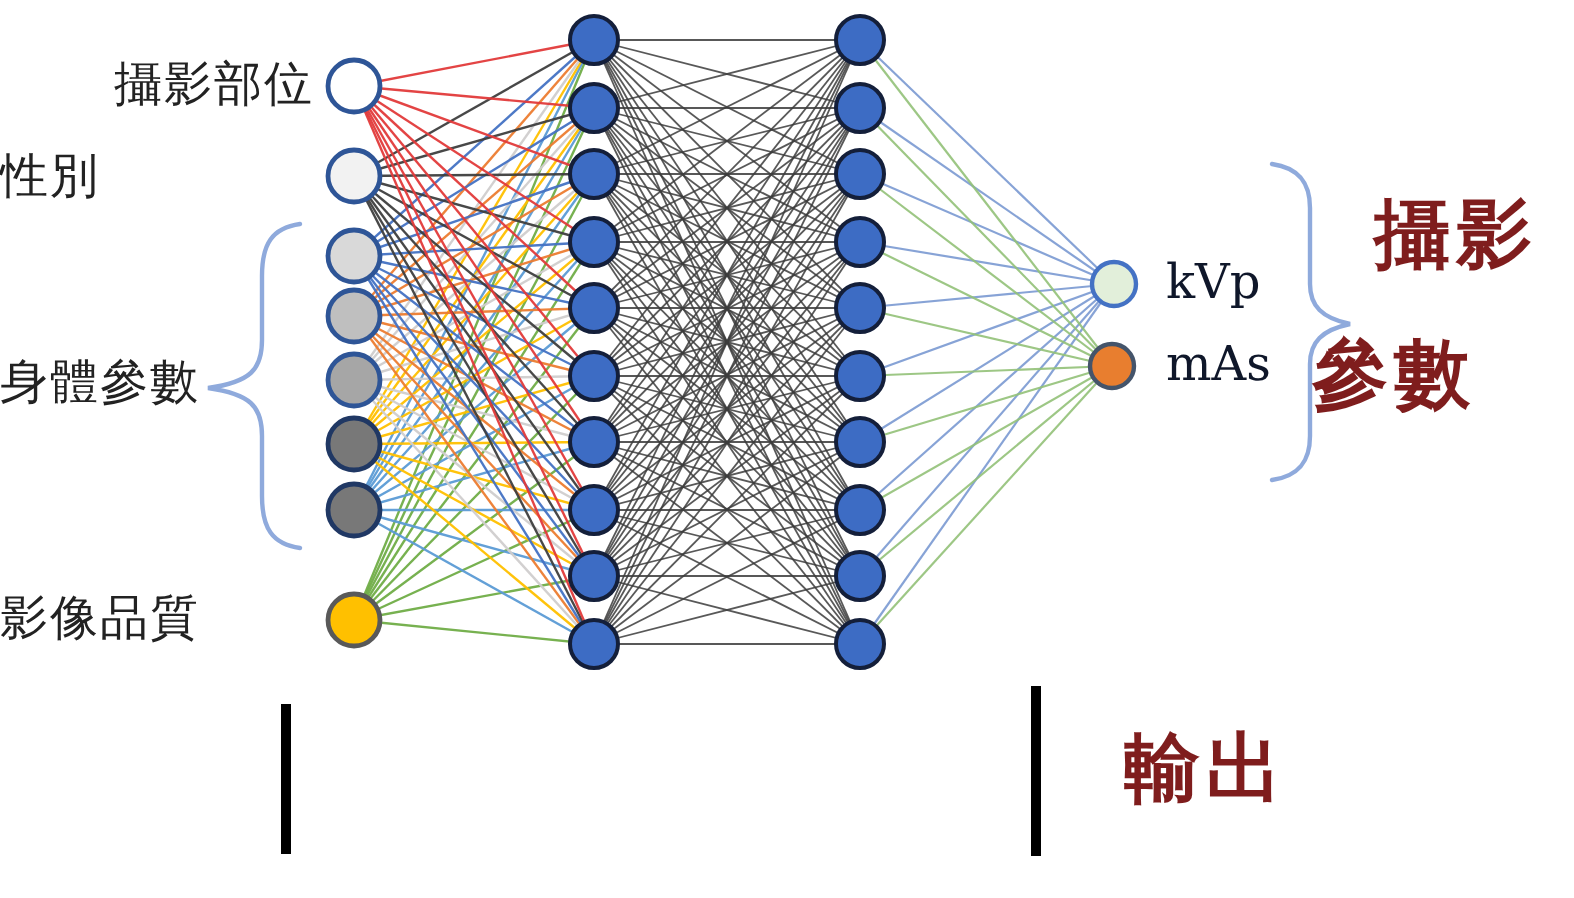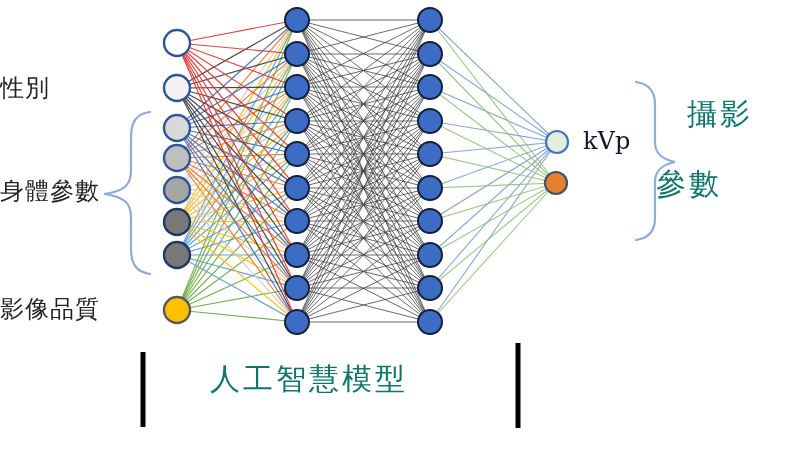--- a/index.html
+++ b/index.html
@@ -18,21 +18,21 @@
     font-family:"DejaVu Serif","Liberation Serif",serif;
     font-size:24px;letter-spacing:1px;color:#222;line-height:1.2;
   }
   .lbl-photo-region{left:0;top:28px;width:157px;text-align:right;}
   .lbl-gender{left:0;top:74px;width:131px;text-align:left;}
   .lbl-body-params{left:0;top:177px;width:100px;text-align:center;}
   .lbl-image-quality{left:0;top:295px;width:149px;}
   .serif-out{font-family:"DejaVu Serif","Liberation Serif",serif;font-size:24px;color:#0f172a;line-height:1.2;}
   .lbl-kvp{left:583px;top:127px;}
   .lbl-mas{left:583px;top:168px;}
-  .big{font-weight:normal;font-size:30px;line-height:1;letter-spacing:3px;color:#0f766e;}
+  .big{font-weight:bold;font-size:38px;line-height:1;letter-spacing:3px;color:#7f1d1d;}
   .lbl-group1{left:687px;top:99px;}
   .lbl-group2{left:656px;top:169px;text-align:center;}
   .lbl-sec-input{left:16px;top:364px;}
   .lbl-sec-model{left:210px;top:364px;}
   .lbl-sec-output{left:562px;top:366px;}
 </style>
 </head>
 <body>
 
 <div class="stage">
@@ -271,24 +271,26 @@
         <circle cx="430" cy="322" r="12" fill="#3d6cc4" stroke="#141f3a" stroke-width="2"></circle>
         <circle cx="557" cy="142" r="11" fill="#e2efda" stroke="#4472c4" stroke-width="2.2"></circle>
         <circle cx="556" cy="183" r="11" fill="#e87e2f" stroke="#44546a" stroke-width="2.2"></circle>
       </g>
     <path id="left-brace" class="brace" d="M 150 112 C 136 114 131 122 131 138 L 131 170 C 131 185 125 191 104 194 C 125 197 131 203 131 218 L 131 248 C 131 264 136 272 150 274" stroke="#8faadc"></path>
     <path id="right-brace" class="brace" d="M 636 82 C 650 84 655 92 655 104 L 655 142 C 655 153 661 159 675 162 C 661 165 655 171 655 182 L 655 218 C 655 230 650 238 636 240" stroke="#8faadc"></path>
     <line id="divider-1" class="divider" x1="143" y1="352" x2="143" y2="427" stroke="#000000"></line>
     <line id="divider-2" class="divider" x1="518" y1="343" x2="518" y2="428" stroke="#000000"></line>
   </svg>
 
+  <div class="lbl kai lbl-photo-region">攝影部位</div>
   <div class="lbl kai lbl-gender">性別</div>
   <div class="lbl kai lbl-body-params">身體參數</div>
   <div class="lbl kai lbl-image-quality">影像品質</div>
 
   <div class="lbl serif-out lbl-kvp">kVp</div>
+  <div class="lbl serif-out lbl-mas">mAs</div>
 
   <div class="lbl big lbl-group1">攝影</div>
   <div class="lbl big lbl-group2">參數</div>
 
-  <div class="lbl big lbl-sec-model">人工智慧模型</div>
+  <div class="lbl big lbl-sec-output">輸出</div>
 
 </div>
 
 </body></html>

